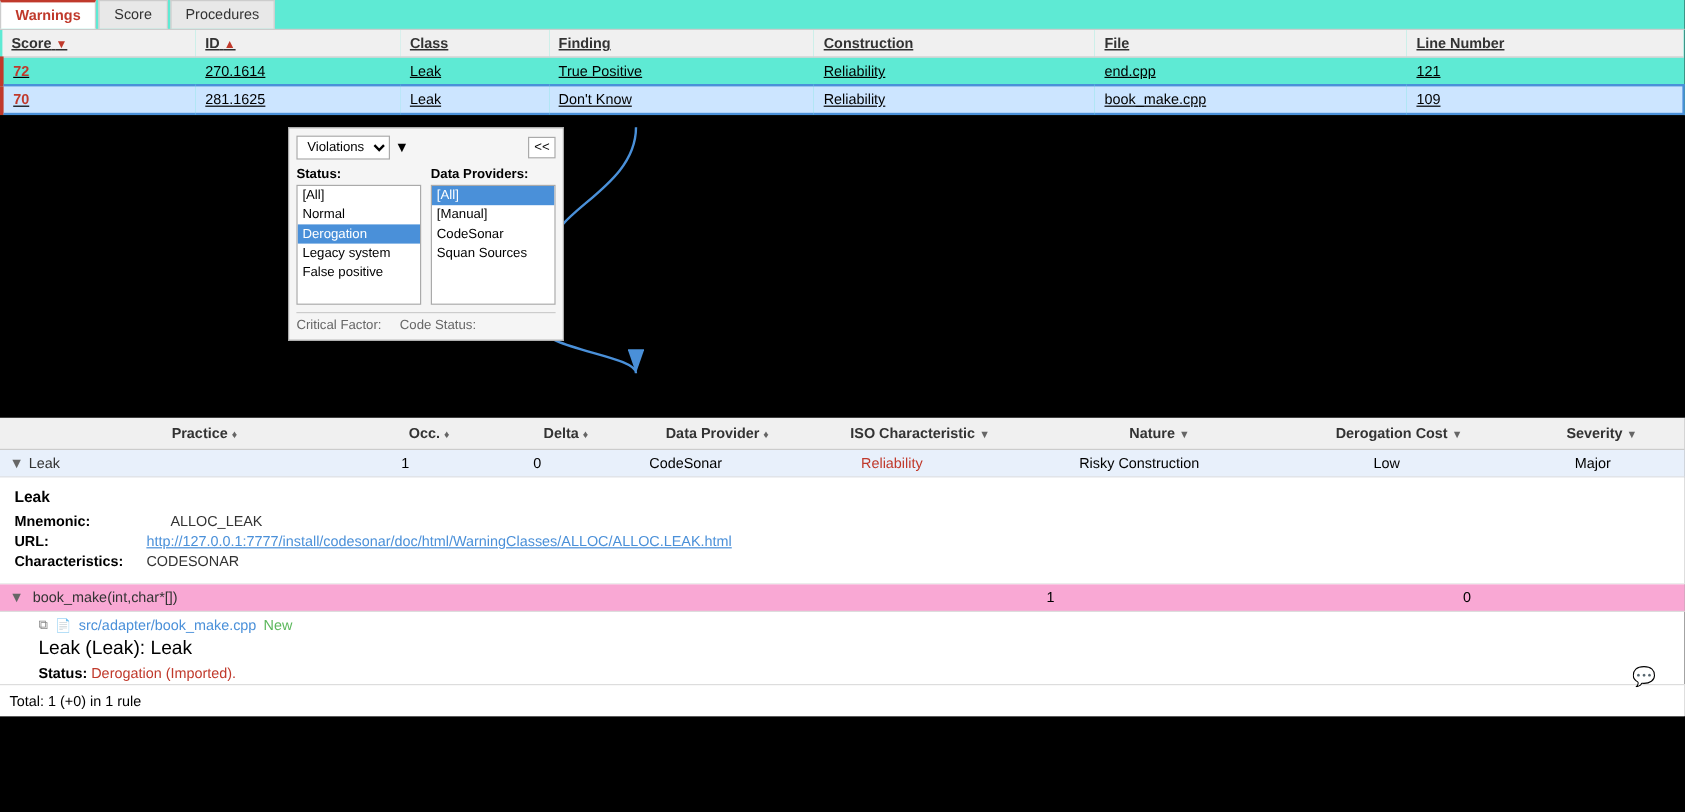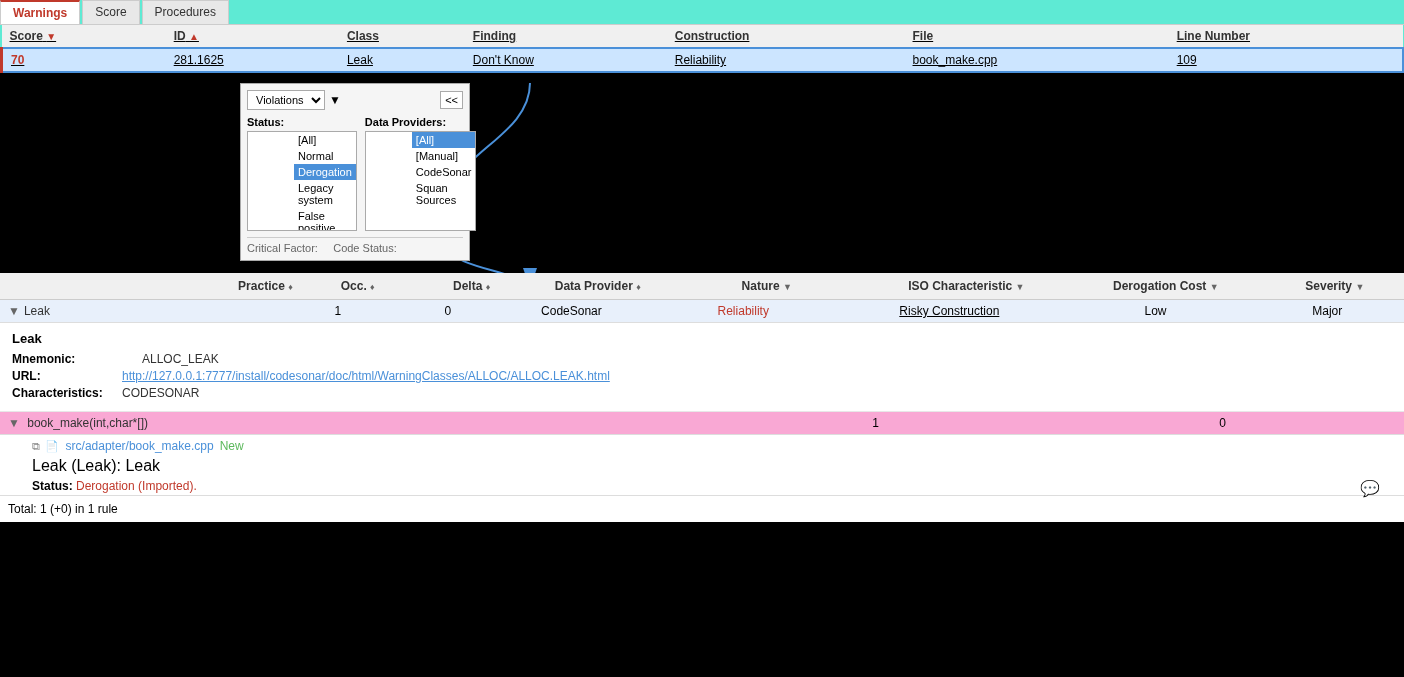--- a/index.html
+++ b/index.html
@@ -68,21 +68,21 @@
     .popup-body { display: flex; gap: 8px; }
     .popup-col { flex: 1; }
     .popup-col-label { font-weight: bold; margin-bottom: 3px; font-size: 11px; }
     .popup-list {
       border: 1px solid #aaa;
       background: #fff;
       height: 100px;
       overflow-y: auto;
       font-size: 11px;
     }
-    .popup-list-item { padding: 2px 4px; cursor: pointer; margin-left: 46px; }
+    .popup-list-item { padding: 2px 4px; cursor: pointer; }
     .popup-list-item.selected { background: #4a90d9; color: #fff; }
     .popup-footer { margin-top: 6px; font-size: 11px; color: #666; border-top: 1px solid #ccc; padding-top: 4px; }
 
     
     .bottom-table-header {
       display: flex;
       align-items: center;
       background: #f0f0f0;
       border-bottom: 1px solid #ccc;
       padding: 0;
@@ -142,21 +142,21 @@
     .status-value { color: #c0392b; }
 
     .total-row { padding: 6px 8px; font-size: 12px; background: #fff; border-top: 1px solid #ddd; }
 
     .expand-icon { color: #666; margin-right: 4px; cursor: pointer; }
 
     
     .arrows-svg { position: absolute; top: 0; left: 0; width: 100%; height: 100%; pointer-events: none; }
 
     .top-wrapper { background: #5eead4; }
-    .middle-wrapper { position: relative; background: #000; height: 200px; overflow: hidden; }
+    .middle-wrapper { position: relative; background: #000; height: 252px; overflow: hidden; }
     .bottom-wrapper { background: #fff; }
   </style>
 </head>
 <body>
 
 <div class="top-wrapper">
 
   <div class="tabs">
     <div class="tab active">
       <span>Warnings</span>
@@ -191,20 +191,29 @@
         </th>
         <th>
           <span>File</span>
         </th>
         <th>
           <span>Line Number</span>
         </th>
       </tr>
     </thead>
     <tbody>
+      <tr class="left-border">
+        <td class="score-col">72</td>
+        <td>270.1614</td>
+        <td>Leak</td>
+        <td>True Positive</td>
+        <td>Reliability</td>
+        <td>end.cpp</td>
+        <td>121</td>
+      </tr>
       <tr class="left-border row-selected">
         <td class="score-col">70</td>
         <td>281.1625</td>
         <td>Leak</td>
         <td>Don't Know</td>
         <td>Reliability</td>
         <td>book_make.cpp</td>
         <td>109</td>
       </tr>
     </tbody>
@@ -267,42 +276,42 @@
       &nbsp;&nbsp;&nbsp;
       <span>Code Status:</span>
     </div>
   </div>
 
 </div>
 
 <div class="bottom-wrapper">
 
   <div class="bottom-table-header">
-    <div class="bottom-col-header" style="flex:2; text-align:right;margin-left:40px;">
+    <div class="bottom-col-header" style="flex:2; text-align:center;margin-left:40px;">
       <span>Practice</span>
       <span class="sort-arrow"> ♦</span>
     </div>
     <div class="bottom-col-header" style="flex:0.8;">
       <span>Occ.</span>
       <span class="sort-arrow"> ♦</span>
     </div>
     <div class="bottom-col-header" style="flex:0.8;">
       <span>Delta</span>
       <span class="sort-arrow"> ♦</span>
     </div>
     <div class="bottom-col-header">
       <span>Data Provider</span>
       <span class="sort-arrow"> ♦</span>
     </div>
     <div class="bottom-col-header" style="flex:1.5;">
+      <span>ISO Characteristic</span>
+      <span class="sort-arrow"> ▼</span>
+    </div>
+    <div class="bottom-col-header" style="flex:1.5;">
       <span>Nature</span>
-      <span class="sort-arrow"> ▼</span>
-    </div>
-    <div class="bottom-col-header" style="flex:1.5;">
-      <span>ISO Characteristic</span>
       <span class="sort-arrow"> ▼</span>
     </div>
     <div class="bottom-col-header" style="flex:1.5;">
       <span>Derogation Cost</span>
       <span class="sort-arrow"> ▼</span>
     </div>
     <div class="bottom-col-header">
       <span>Severity</span>
       <span class="sort-arrow"> ▼</span>
     </div>
@@ -310,21 +319,21 @@
 
   <div class="leak-row">
     <div class="leak-name" style="flex:2; display:flex; align-items:center;">
       <span class="expand-icon">▼</span>
       <span>Leak</span>
     </div>
     <div class="leak-occ" style="flex:0.8;">1</div>
     <div class="leak-delta" style="flex:0.8;">0</div>
     <div class="leak-provider">CodeSonar</div>
     <div class="leak-iso" style="flex:1.5;">Reliability</div>
-    <div class="leak-nature" style="flex:1.5;text-decoration:underline;">Risky Construction</div>
+    <div class="leak-nature" style="flex:1.5;">Risky Construction</div>
     <div class="leak-remediation" style="flex:1.5;">Low</div>
     <div class="leak-severity">Major</div>
   </div>
 
   <div class="detail-section">
     <div class="detail-title">Leak</div>
     <div class="detail-row">
       <span class="detail-label">Mnemonic:</span>
       <span class="detail-value">ALLOC_LEAK</span>
     </div>

